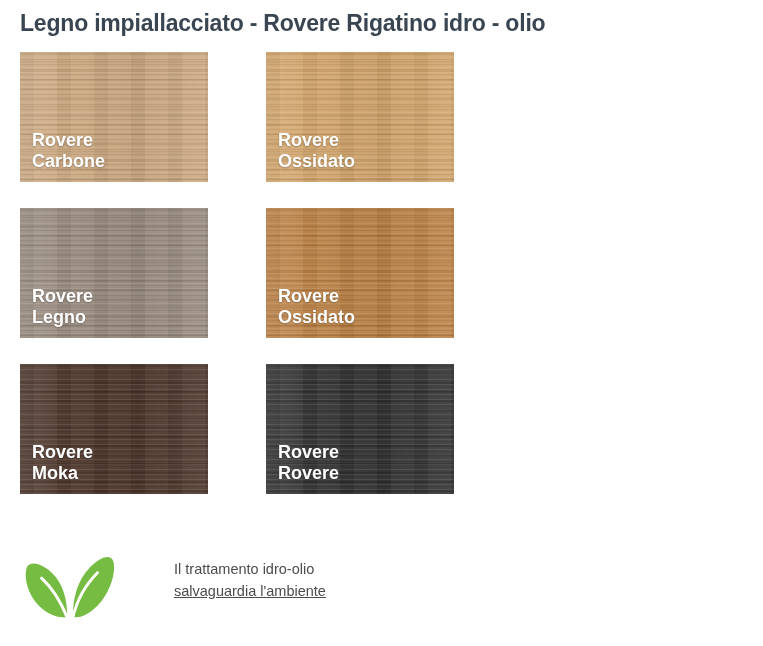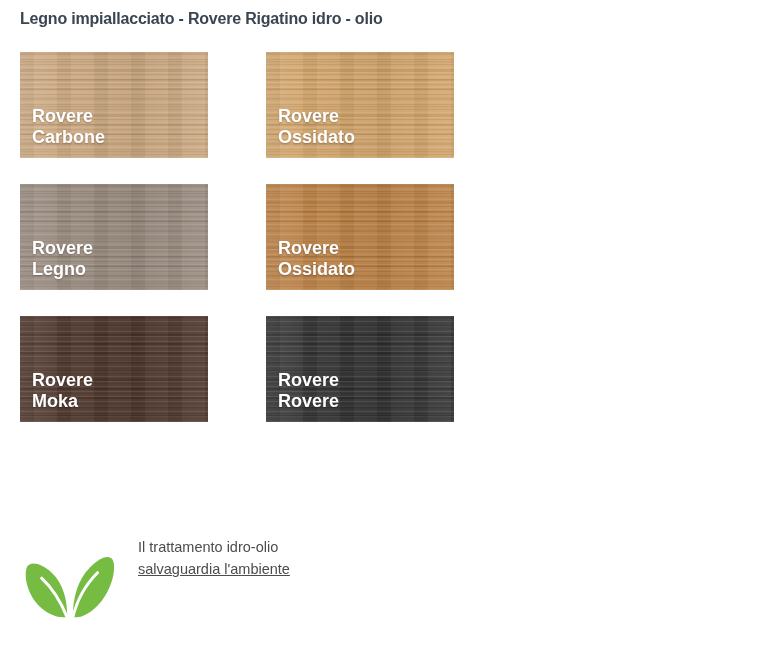--- a/index.html
+++ b/index.html
@@ -13,21 +13,21 @@
     position: relative;
     font-family: "Liberation Sans", sans-serif;
     overflow: hidden;
   }
 
   
   #page-title {
     position: absolute;
     left: 20px;
     top: 10px;
-    font-size: 16px;
+    font-size: 23px;
     font-weight: bold;
     color: #3a4552;
     letter-spacing: -0.2px;
     white-space: nowrap;
   }
 
   
   #swatch-grid {
     position: absolute;
     left: 20px;
@@ -35,21 +35,21 @@
     width: 440px;
   }
   .swatch-row {
     display: flex;
     gap: 58px;
     margin-bottom: 26px;
   }
   .swatch {
     position: relative;
     width: 188px;
-    height: 106px;
+    height: 130px;
     overflow: hidden;
     box-sizing: border-box;
   }
   
   .swatch .grain {
     position: absolute;
     inset: 0;
     pointer-events: none;
     background-image:
       repeating-linear-gradient(
@@ -102,20 +102,22 @@
     z-index: 3;
   }
   .swatch-label .l2 { display: block; }
 
   
   #eco-footer {
     position: absolute;
     left: 24px;
     top: 536px;
     display: flex;
+    align-items: center;
+    gap: 36px;
   }
   #leaf-logo {
     width: 92px;
     height: 88px;
     flex: none;
   }
   #eco-text {
     margin-left: 22px;
     font-size: 14.5px;
     line-height: 1.55;

